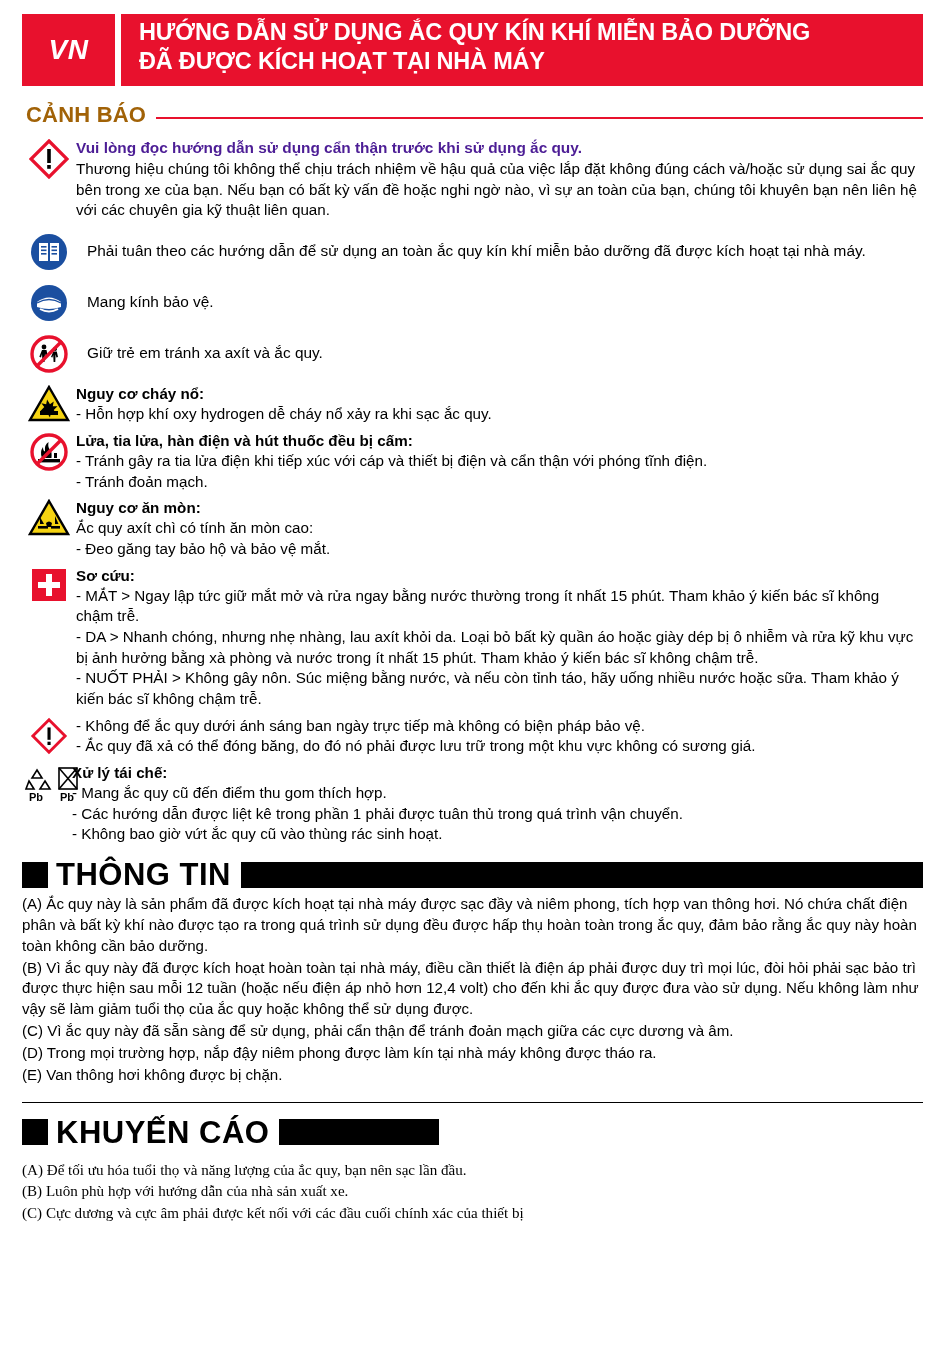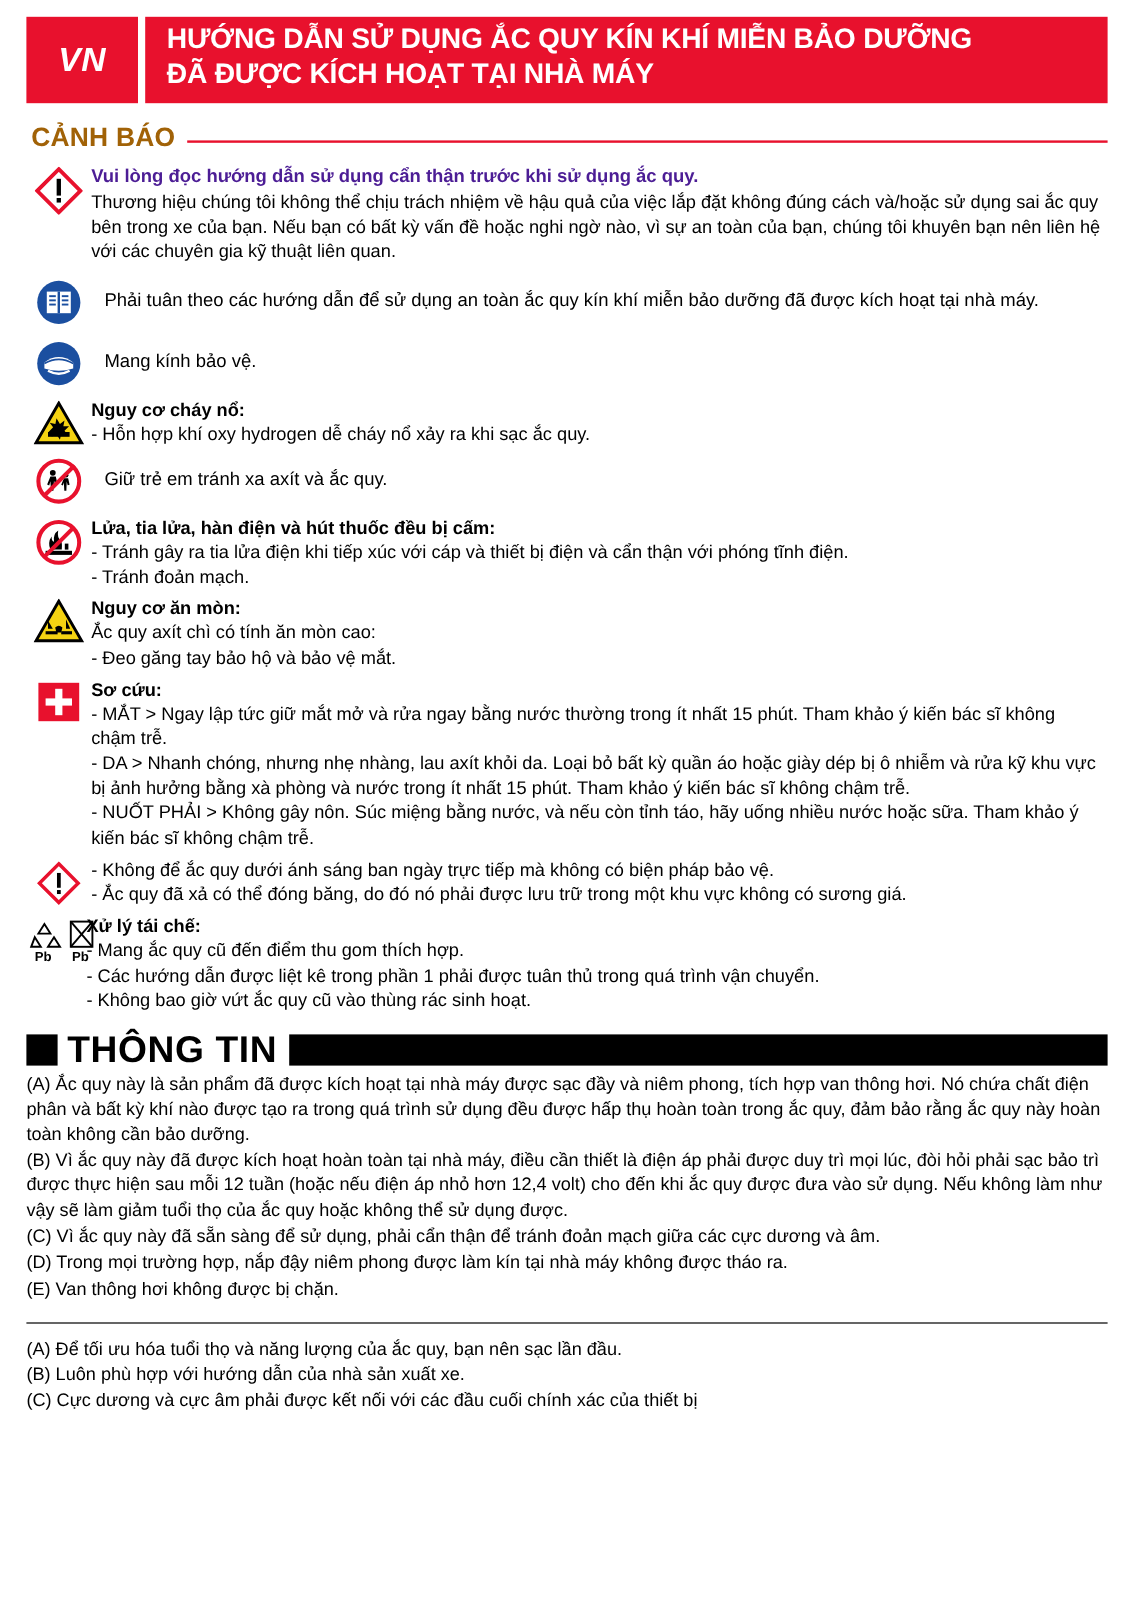--- a/index.html
+++ b/index.html
@@ -151,21 +151,21 @@
   .info-p {
     font-size: 15.1px;
     line-height: 1.38;
     margin: 0 0 1px 0;
   }
   .hr-thin {
     border: 0;
     border-top: 1px solid #000;
     margin: 16px 0 0 0;
   }
-  .reco-list { margin-top: 12px; }
+  .reco-list { margin-top: 12px; font-family: Liberation Serif, serif; }
 </style>
 </head>
 <body>
 
 <div class="page">
 
   <div class="header">
     <div class="header-badge">VN</div>
     <div class="header-title">
       <div class="line">HƯỚNG DẪN SỬ DỤNG ẮC QUY KÍN KHÍ MIỄN BẢO DƯỠNG</div>
@@ -218,51 +218,51 @@
         <path d="M8 19 Q20 10 32 19 L32 24 Q20 28 8 24 Z" fill="#ffffff"></path>
         <path d="M8 20 Q20 13 32 20" fill="none" stroke="#1b4fa0" stroke-width="1.4"></path>
         <path d="M11 26 Q20 31 29 26" fill="none" stroke="#ffffff" stroke-width="2"></path>
       </svg>
     </div>
     <div class="body">
       <div class="para">Mang kính bảo vệ.</div>
     </div>
   </div>
 
-  <div class="row tight">
-    <div class="ico">
-      <svg width="42" height="38" viewBox="0 0 42 38">
-        <polygon points="21,2 40,35 2,35" fill="#f5d312" stroke="#000" stroke-width="2.4"></polygon>
-        <g fill="#000" transform="translate(21,24) scale(0.95)">
-          <polygon points="-9,2 -5,-2 -8,-6 -3,-5 -2,-10 1,-5 5,-8 4,-3 9,-3 5,1 8,5 2,4 1,9 -2,4 -6,6"></polygon>
-        </g>
-        <rect x="12" y="26" width="18" height="4" fill="#000"></rect>
-      </svg>
-    </div>
-    <div class="body">
-      <div class="bold-lbl">Nguy cơ cháy nổ:</div>
-      <div class="para">- Hỗn hợp khí oxy hydrogen dễ cháy nổ xảy ra khi sạc ắc quy.</div>
-    </div>
-  </div>
-
   <div class="row mid">
     <div class="ico">
       <svg width="40" height="40" viewBox="0 0 40 40">
         <circle cx="20" cy="20" r="17" fill="#ffffff" stroke="#e8112d" stroke-width="3.4"></circle>
         <g fill="#000">
           <circle cx="15" cy="13" r="2.4"></circle>
           <path d="M13 16 L17.5 16 L19 23 L17 23.5 L16 19.5 L15.5 28 L13.5 28 L13 20 L12 23.5 L10.3 22.8 Z"></path>
           <circle cx="26" cy="15" r="2"></circle>
           <path d="M24.3 17.5 L27.8 17.5 L29 23 L27.4 23.4 L26.6 20.3 L26.3 28 L24.6 28 L24.2 21 L23.4 23.6 L22 23 Z"></path>
         </g>
         <line x1="7" y1="33" x2="33" y2="7" stroke="#e8112d" stroke-width="3.4"></line>
       </svg>
     </div>
     <div class="body">
       <div class="para">Giữ trẻ em tránh xa axít và ắc quy.</div>
+    </div>
+  </div>
+
+  <div class="row tight">
+    <div class="ico">
+      <svg width="42" height="38" viewBox="0 0 42 38">
+        <polygon points="21,2 40,35 2,35" fill="#f5d312" stroke="#000" stroke-width="2.4"></polygon>
+        <g fill="#000" transform="translate(21,24) scale(0.95)">
+          <polygon points="-9,2 -5,-2 -8,-6 -3,-5 -2,-10 1,-5 5,-8 4,-3 9,-3 5,1 8,5 2,4 1,9 -2,4 -6,6"></polygon>
+        </g>
+        <rect x="12" y="26" width="18" height="4" fill="#000"></rect>
+      </svg>
+    </div>
+    <div class="body">
+      <div class="bold-lbl">Nguy cơ cháy nổ:</div>
+      <div class="para">- Hỗn hợp khí oxy hydrogen dễ cháy nổ xảy ra khi sạc ắc quy.</div>
     </div>
   </div>
 
   <div class="row tight">
     <div class="ico">
       <svg width="40" height="40" viewBox="0 0 40 40">
         <circle cx="20" cy="20" r="17" fill="#ffffff" stroke="#e8112d" stroke-width="3.4"></circle>
         <g fill="#000">
           <path d="M13 26 Q10.5 20 14 15 Q14 19 16 19.5 Q15 13 19.5 10 Q18.5 16 21.5 18 Q23 20 22.5 26 Z"></path>
           <rect x="9" y="27" width="22" height="3.4"></rect>
@@ -361,19 +361,24 @@
   <div>
     <p class="info-p">(A) Ắc quy này là sản phẩm đã được kích hoạt tại nhà máy được sạc đầy và niêm phong, tích hợp van thông hơi. Nó chứa chất điện phân và bất kỳ khí nào được tạo ra trong quá trình sử dụng đều được hấp thụ hoàn toàn trong ắc quy, đảm bảo rằng ắc quy này hoàn toàn không cần bảo dưỡng.</p>
     <p class="info-p">(B) Vì ắc quy này đã được kích hoạt hoàn toàn tại nhà máy, điều cần thiết là điện áp phải được duy trì mọi lúc, đòi hỏi phải sạc bảo trì được thực hiện sau mỗi 12 tuần (hoặc nếu điện áp nhỏ hơn 12,4 volt) cho đến khi ắc quy được đưa vào sử dụng. Nếu không làm như vậy sẽ làm giảm tuổi thọ của ắc quy hoặc không thể sử dụng được.</p>
     <p class="info-p">(C) Vì ắc quy này đã sẵn sàng để sử dụng, phải cẩn thận để tránh đoản mạch giữa các cực dương và âm.</p>
     <p class="info-p">(D) Trong mọi trường hợp, nắp đậy niêm phong được làm kín tại nhà máy không được tháo ra.</p>
     <p class="info-p">(E) Van thông hơi không được bị chặn.</p>
   </div>
 
   <hr class="hr-thin">
 
+  <div class="black-head reco">
+    <div class="sq"></div>
+    <div class="t">KHUYẾN CÁO</div>
+    <div class="bar2"></div>
+  </div>
   <div class="reco-list">
     <p class="info-p">(A) Để tối ưu hóa tuổi thọ và năng lượng của ắc quy, bạn nên sạc lần đầu.</p>
     <p class="info-p">(B) Luôn phù hợp với hướng dẫn của nhà sản xuất xe.</p>
     <p class="info-p">(C) Cực dương và cực âm phải được kết nối với các đầu cuối chính xác của thiết bị</p>
   </div>
 
 </div>
 
 </body></html>

